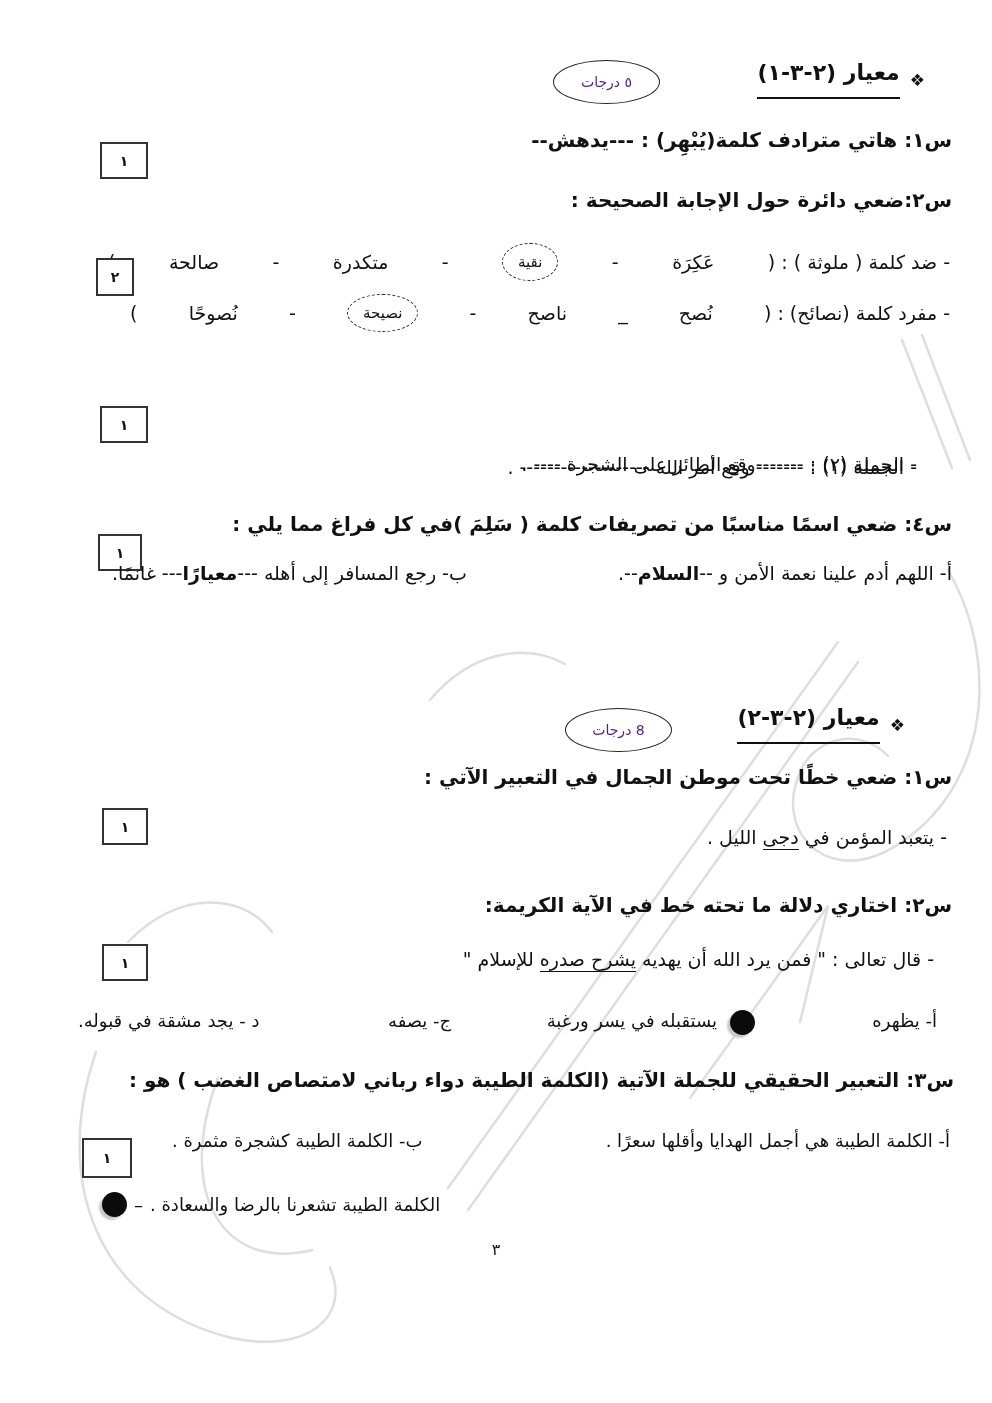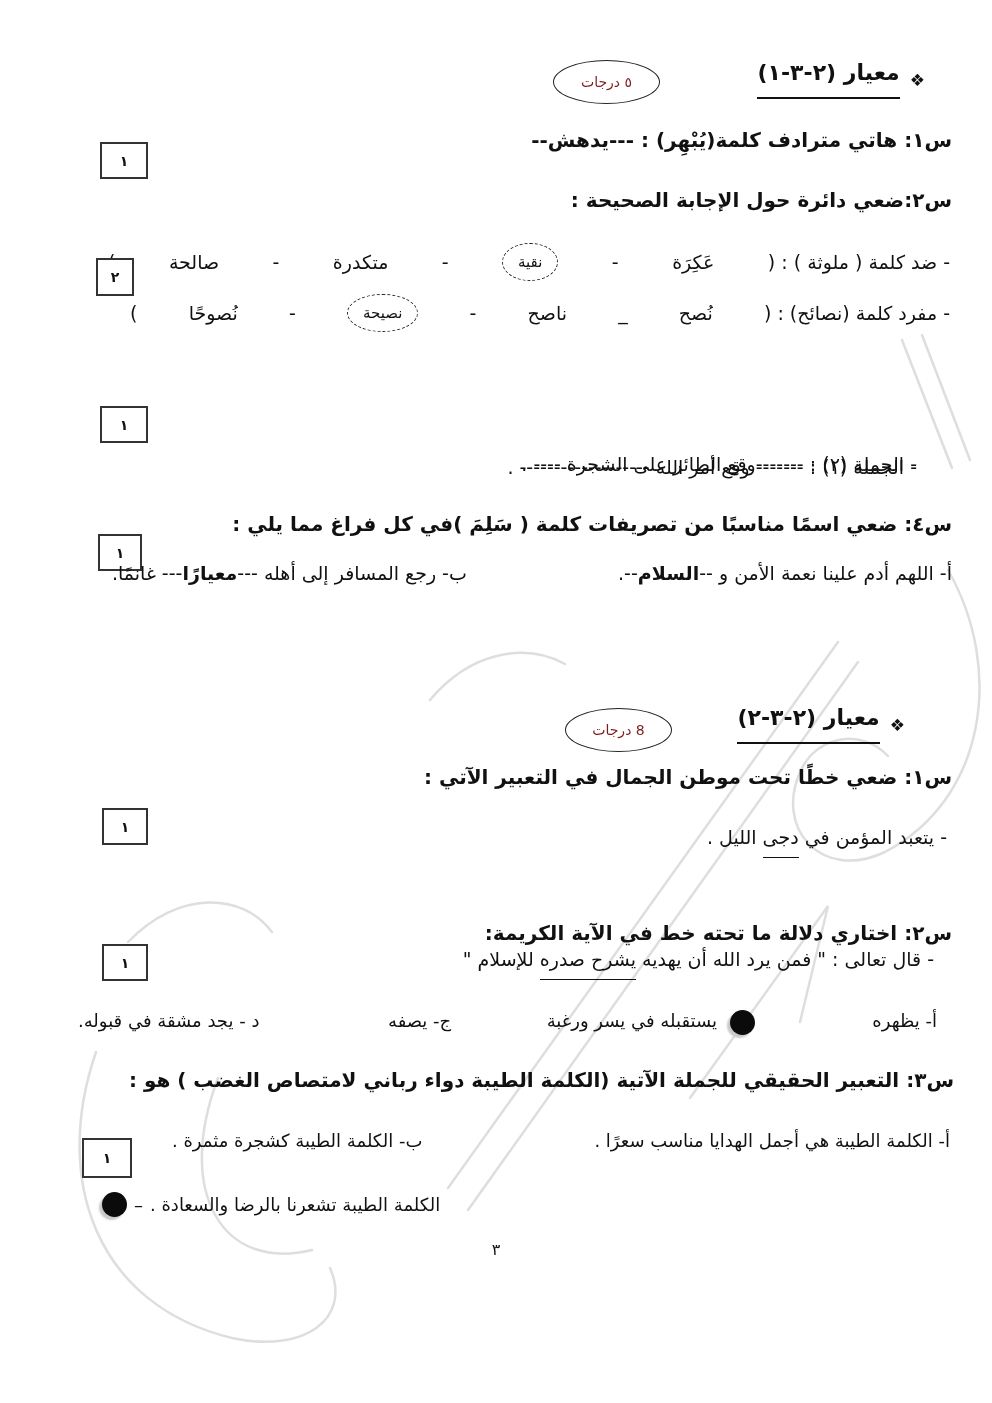--- a/index.html
+++ b/index.html
@@ -17,36 +17,36 @@
   .wm{position:absolute;inset:0;z-index:0;pointer-events:none;}
   .q{font-weight:700;font-size:20px;white-space:nowrap;}
   .txt{font-weight:400;font-size:19px;white-space:nowrap;}
   .small-txt{font-weight:400;font-size:18px;white-space:nowrap;}
   .hdr{display:flex;align-items:center;gap:10px;}
   .hdr .bullet{font-size:17px;font-weight:700;}
   .hdr .title{font-size:22px;font-weight:700;border-bottom:2.2px solid #111;padding-bottom:12px;}
   .oval{
     position:absolute;border:1.6px solid #222;border-radius:50%;
     display:flex;align-items:center;justify-content:center;
-    font-size:14px;color:#7f1d1d;background:#fff;
+    font-size:14px;color:#4c1d95;background:#fff;
   }
   .mark-box{
     position:absolute;border:2px solid #333;background:#fff;
     display:flex;align-items:center;justify-content:center;
     font-size:14px;font-weight:700;
   }
   .mc-row{
     position:absolute;display:flex;justify-content:space-between;
     align-items:center;font-size:19px;font-weight:500;
   }
   .dashed-oval{
     border:1.7px dashed #222;border-radius:50%;
     padding:9px 15px;font-size:15px;font-weight:400;
   }
-  .u{border-bottom:1.7px solid #111;padding-bottom:9px;}
+  .u{border-bottom:1.7px solid #111;padding-bottom:1px;}
   .b{font-weight:700;}
   .dot{
     display:inline-block;width:25px;height:25px;border-radius:50%;
     background:#0b0b0b;box-shadow:-3px 3px 2px #c9c9c9;
   }
   .abs{position:absolute;}
   .ltr-group{display:flex;direction:ltr;align-items:center;gap:7px;}
   .page-num{position:absolute;width:100%;text-align:center;font-size:16px;}
 </style>
 </head>
@@ -123,39 +123,39 @@
     <span class="title">معيار (٢-٣-٢)</span>
   </div>
   <div class="oval" style="top:708px; left:565px; width:105px; height:42px;">8 درجات</div>
 
   <div class="layer q" style="top:765px; right:40px;">س١: ضعي خطًا تحت موطن الجمال في التعبير الآتي :</div>
   <div class="mark-box" style="top:808px; left:102px; width:42px; height:33px;">١</div>
   <div class="layer txt" style="top:826px; right:45px;">
     <span>-    يتعبد المؤمن في </span><span class="u">دجى</span><span> الليل .</span>
   </div>
 
-  <div class="layer q" style="top:893px; right:40px;margin-top:28px;">س٢: اختاري دلالة ما تحته خط  في الآية الكريمة:</div>
+  <div class="layer q" style="top:893px; right:40px;">س٢: اختاري دلالة ما تحته خط  في الآية الكريمة:</div>
   <div class="mark-box" style="top:944px; left:102px; width:42px; height:33px;">١</div>
   <div class="layer txt" style="top:948px; right:58px;">
     <span>-      قال تعالى : " فمن يرد الله أن يهديه </span><span class="u">يشرح صدره</span><span> للإسلام "</span>
   </div>
 
   <div class="layer" style="top:1006px; right:0; left:0; height:42px;">
     <span class="abs small-txt" style="right:55px; top:4px;">أ-  يظهره</span>
     <span class="dot abs" style="right:237px; top:4px;"></span>
     <span class="abs small-txt" style="right:275px; top:4px;">يستقبله في يسر ورغبة</span>
     <span class="abs small-txt" style="left:388px; top:4px;">ج-  يصفه</span>
     <span class="abs small-txt" style="left:78px; top:4px;">د -  يجد مشقة في قبوله.</span>
   </div>
 
   <div class="layer q" style="top:1068px; right:38px;">س٣: التعبير الحقيقي للجملة الآتية  (الكلمة الطيبة دواء رباني لامتصاص الغضب ) هو :</div>
   <div class="mark-box" style="top:1138px; left:82px; width:46px; height:36px;">١</div>
 
   <div class="layer" style="top:1126px; right:0; left:0; height:40px;">
-    <span class="abs small-txt" style="right:42px; top:4px;">أ-  الكلمة الطيبة هي أجمل الهدايا مناسب سعرًا .</span>
+    <span class="abs small-txt" style="right:42px; top:4px;">أ-  الكلمة الطيبة هي أجمل الهدايا وأقلها سعرًا .</span>
     <span class="abs small-txt" style="left:172px; top:4px;">ب-    الكلمة الطيبة كشجرة مثمرة .</span>
   </div>
 
   <div class="layer" style="top:1190px; right:0; left:0; height:42px;">
     <span class="abs ltr-group" style="left:102px; top:2px;">
       <span class="dot"></span>
       <span class="small-txt">–</span>
       <span class="small-txt" dir="rtl">الكلمة الطيبة تشعرنا بالرضا والسعادة  .</span>
     </span>
   </div>

